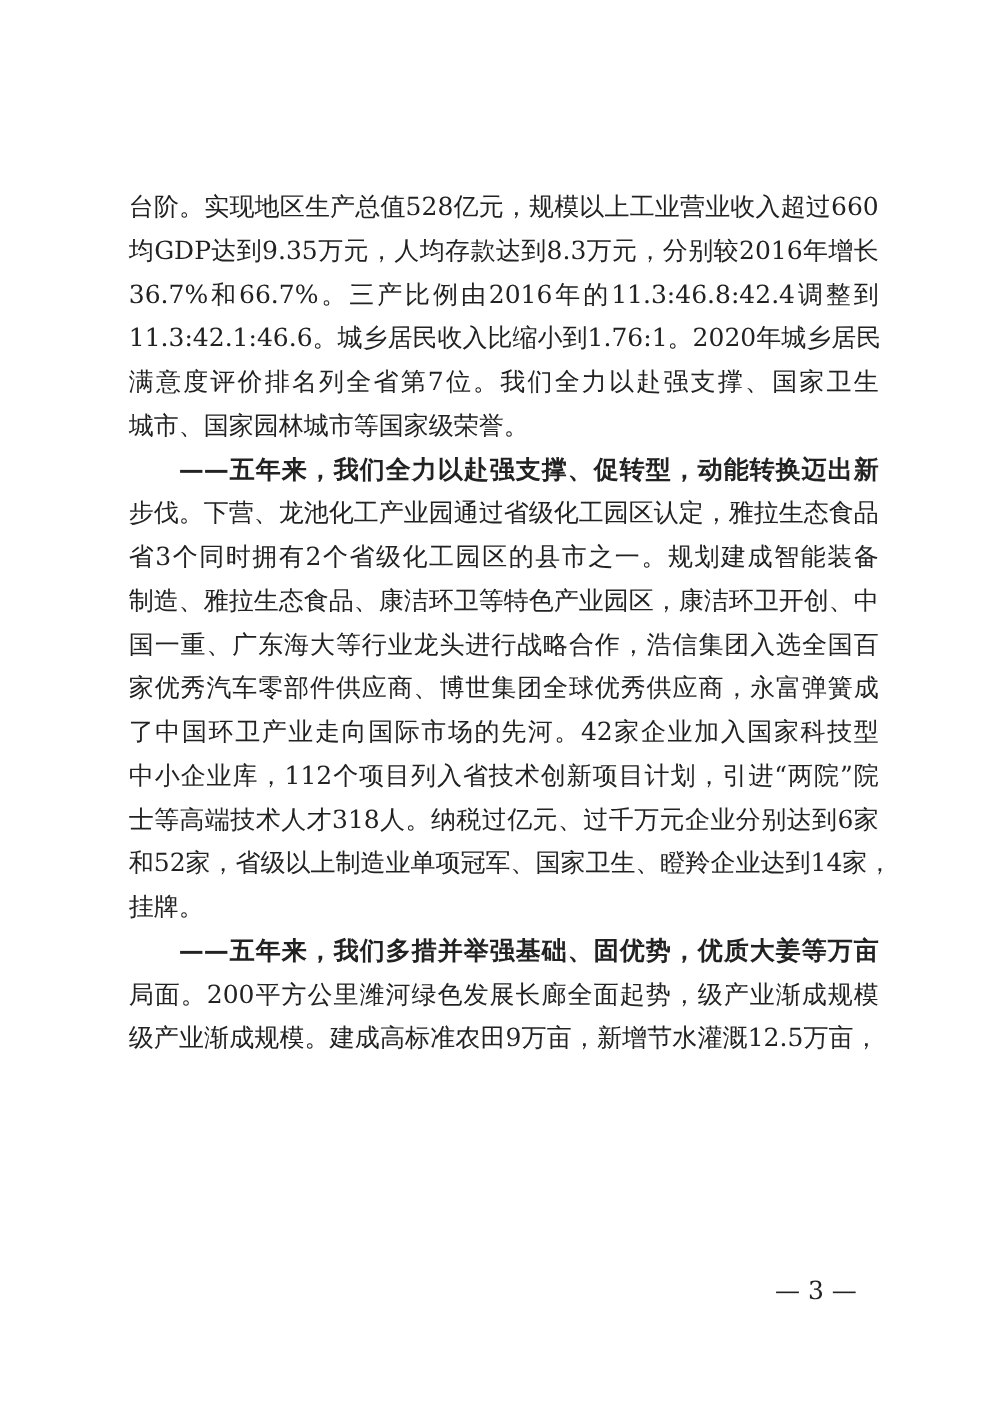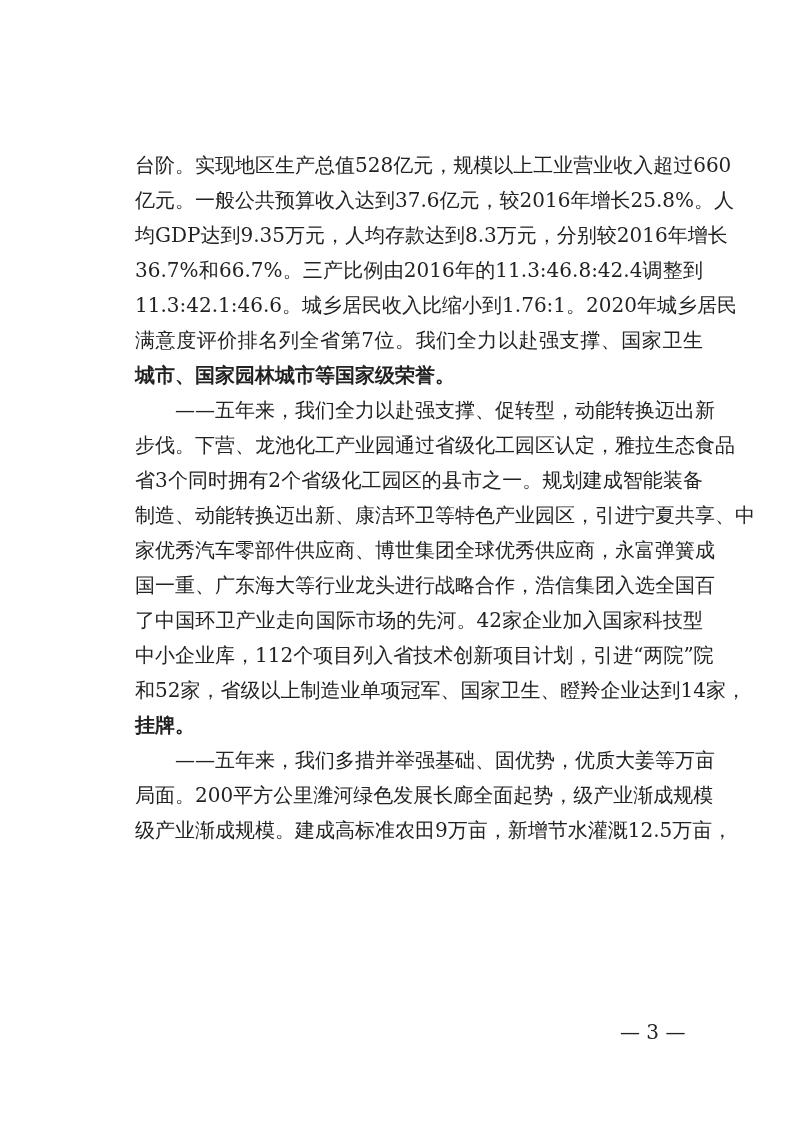--- a/index.html
+++ b/index.html
@@ -6,52 +6,51 @@
   body { width: 793px; height: 1122px; position: relative; overflow: hidden; }
   .page {
     position: absolute; left: 103px; top: 148px; width: 600px;
     font-family: "DejaVu Serif", "Liberation Serif", serif;
     font-size: 20px; color: #222222;
   }
   .line {
     height: 35px; line-height: 35px; white-space: nowrap;
     text-align: justify; text-align-last: justify;
     overflow: visible;
-    margin-left: 32px;
   }
-  .line.last { text-align-last: left; font-weight: bold; }
+  .line.last { text-align-last: left; }
   .line.indent { padding-left: 40px; }
-  .bold { font-weight: normal; }
+  .bold { font-weight: bold; }
   .page-number {
     position: absolute; left: 620px; top: 1020px;
     font-family: "DejaVu Serif", "Liberation Serif", serif;
     font-size: 20px; color: #222222;
   }
 </style>
 </head>
 <body>
 
 <div class="page">
 
   <div class="line">台阶。实现地区生产总值528亿元，规模以上工业营业收入超过660</div>
-  <div class="line">亿元。一般公共预算收入达到37.6亿元，较2016年增长25.8%。人</div>
   <div class="line">均GDP达到9.35万元，人均存款达到8.3万元，分别较2016年增长</div>
   <div class="line">36.7%和66.7%。三产比例由2016年的11.3:46.8:42.4调整到</div>
   <div class="line">11.3:42.1:46.6。城乡居民收入比缩小到1.76:1。2020年城乡居民</div>
   <div class="line">满意度评价排名列全省第7位。我们全力以赴强支撑、国家卫生</div>
   <div class="line last">城市、国家园林城市等国家级荣誉。</div>
 
   <div class="line indent bold">——五年来，我们全力以赴强支撑、促转型，动能转换迈出新</div>
   <div class="line">步伐。下营、龙池化工产业园通过省级化工园区认定，雅拉生态食品</div>
   <div class="line">省3个同时拥有2个省级化工园区的县市之一。规划建成智能装备</div>
-  <div class="line">制造、动能转换迈出新、康洁环卫等特色产业园区，引进宁夏共享、中</div>
+  <div class="line">制造、雅拉生态食品、康洁环卫等特色产业园区，康洁环卫开创、中</div>
+  <div class="line">国一重、广东海大等行业龙头进行战略合作，浩信集团入选全国百</div>
   <div class="line">家优秀汽车零部件供应商、博世集团全球优秀供应商，永富弹簧成</div>
-  <div class="line">国一重、广东海大等行业龙头进行战略合作，浩信集团入选全国百</div>
   <div class="line">了中国环卫产业走向国际市场的先河。42家企业加入国家科技型</div>
   <div class="line">中小企业库，112个项目列入省技术创新项目计划，引进“两院”院</div>
+  <div class="line">士等高端技术人才318人。纳税过亿元、过千万元企业分别达到6家</div>
   <div class="line">和52家，省级以上制造业单项冠军、国家卫生、瞪羚企业达到14家，</div>
   <div class="line last">挂牌。</div>
 
   <div class="line indent bold">——五年来，我们多措并举强基础、固优势，优质大姜等万亩</div>
   <div class="line">局面。200平方公里潍河绿色发展长廊全面起势，级产业渐成规模</div>
   <div class="line">级产业渐成规模。建成高标准农田9万亩，新增节水灌溉12.5万亩，</div>
 </div>
 
 <div class="page-number">— 3 —</div>
 

